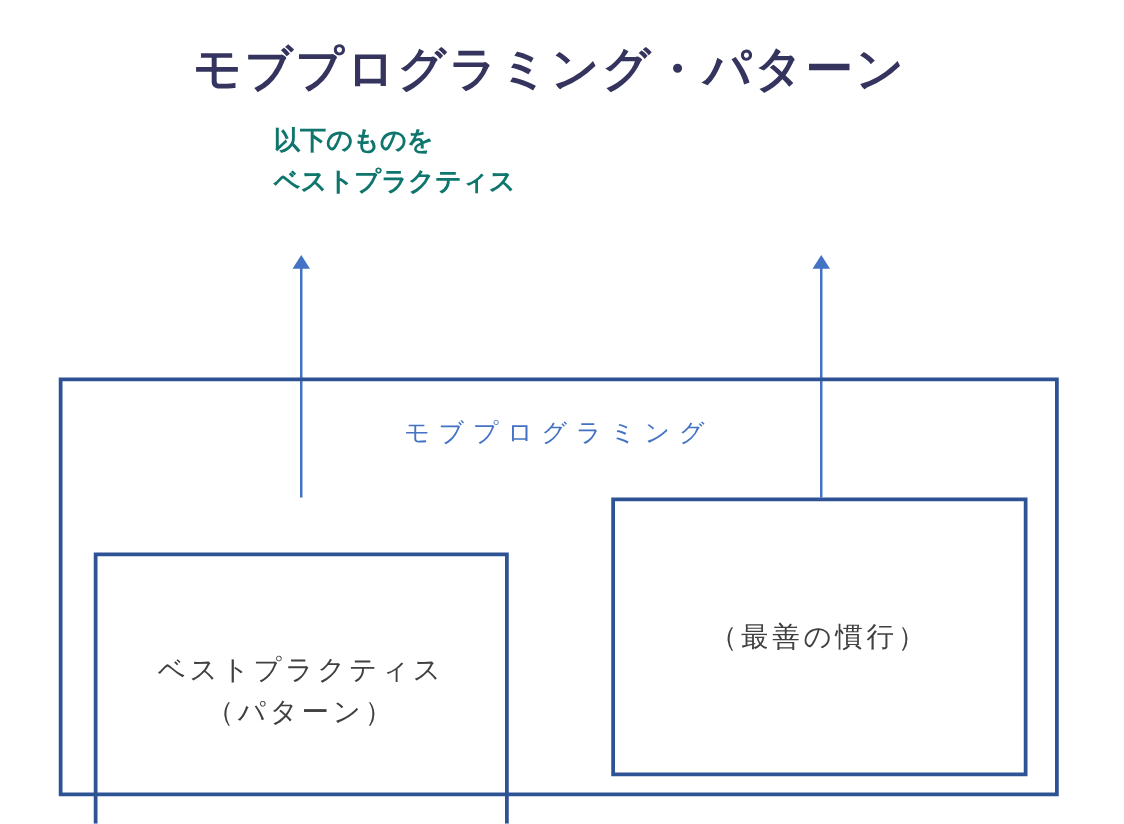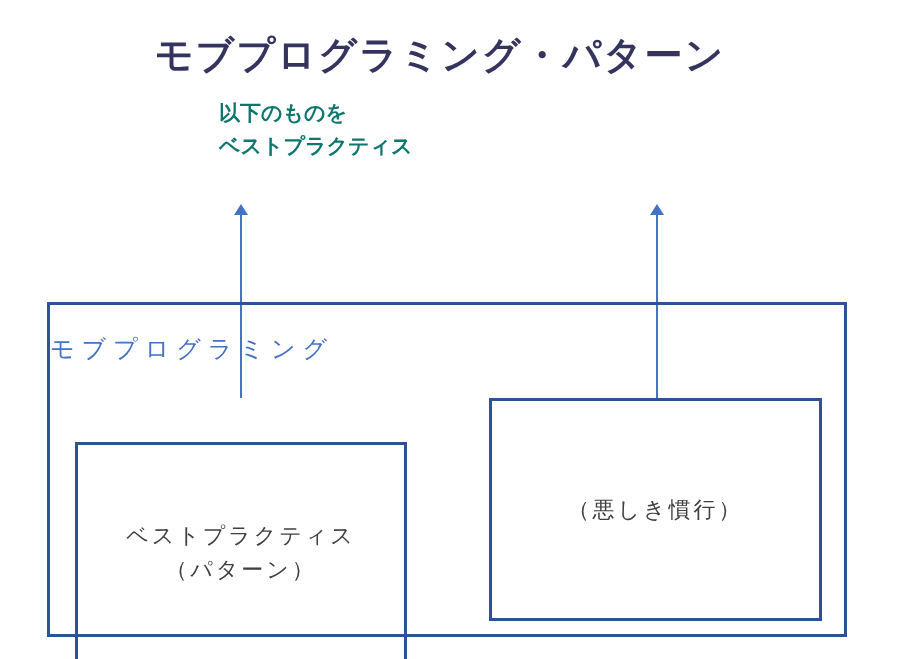--- a/index.html
+++ b/index.html
@@ -77,21 +77,22 @@
     width: 794px;
     height: 329px;
     border: 3px solid #2E5395;
     background: transparent;
   }
   .container-label {
     position: absolute;
     left: 0;
     top: 28px;
     width: 100%;
-    font-size: 24px;
+    text-align: center;
+    font-size: 20px;
     letter-spacing: 7px;
     color: #4472C4;
     white-space: nowrap;
   }
 
   
   .practice-box {
     position: absolute;
     border: 3px solid #2E5395;
     background: transparent;
@@ -144,17 +145,17 @@
 
   <div class="container-box">
     <div class="container-label">モブプログラミング</div>
 
     <div class="practice-box box-best">
       <div class="practice-line">ベストプラクティス</div>
       <div class="practice-line">（パターン）</div>
     </div>
 
     <div class="practice-box box-bad">
-      <div class="practice-line">（悪しき慣行）</div>
+      <div class="practice-line">（最善の慣行）</div>
     </div>
   </div>
 
 </div>
 
 </body></html>

